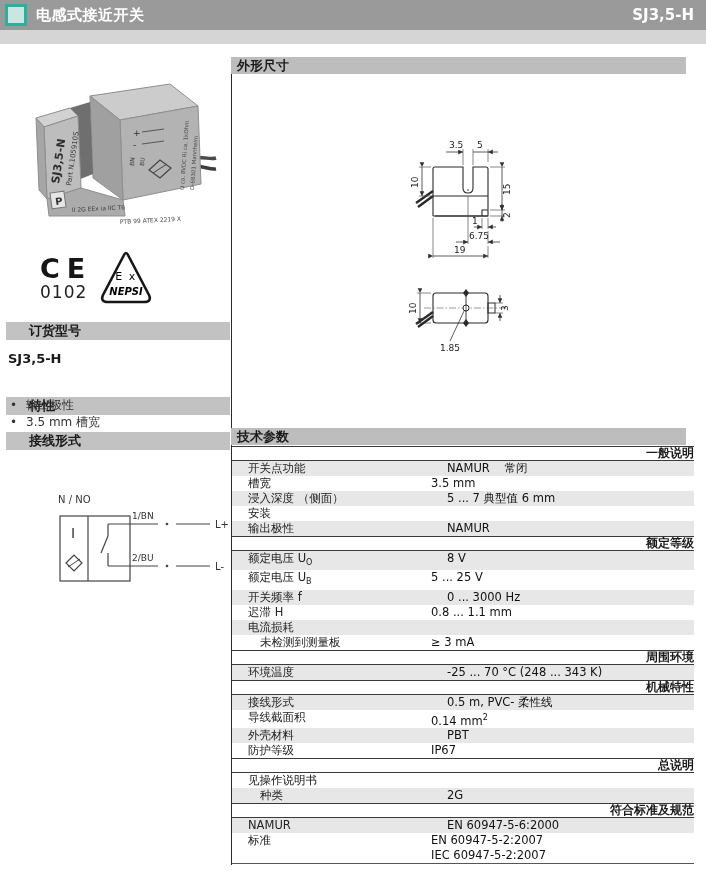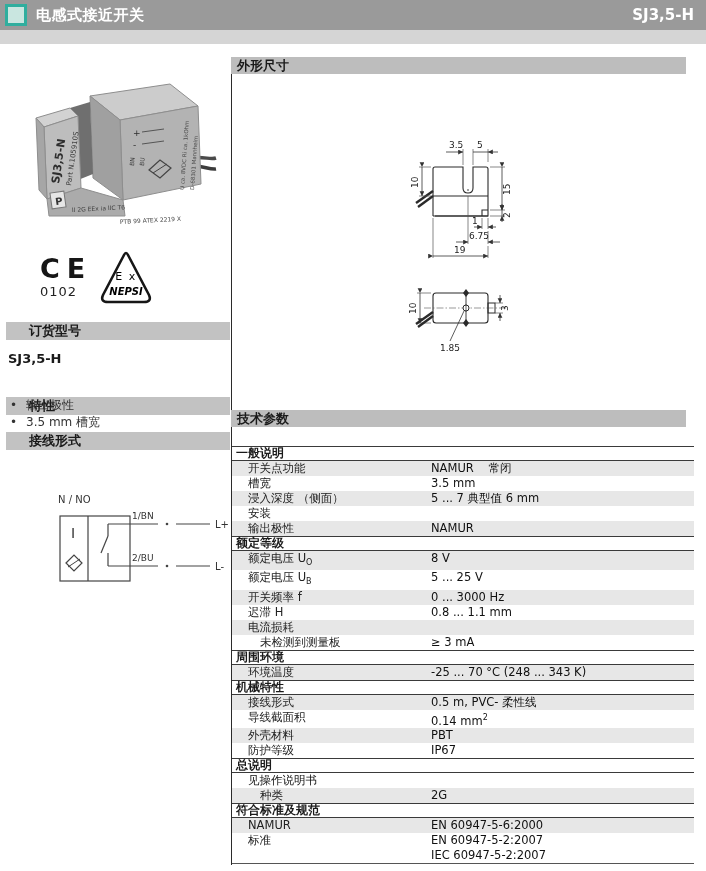--- a/index.html
+++ b/index.html
@@ -16,32 +16,32 @@
   .model{position:absolute;top:6px;right:12px;font-size:15px;font-weight:bold;color:#ffffff;}
   
   .secbar{position:absolute;left:6px;width:224px;height:18px;background:#c2c2c2;
     font-weight:bold;font-size:13px;line-height:18px;padding-left:23px;box-sizing:border-box;}
   .ordermodel{position:absolute;left:8px;top:351px;font-size:13px;font-weight:bold;}
   .features{position:absolute;left:10px;top:397px;font-size:12px;color:#333;}
   .features .f-item{display:flex;line-height:16px;margin-bottom:1px;}
   .features .f-bullet{width:16px;color:#333;}
   .ce-wrap{position:absolute;left:40px;top:255px;}
   .ce-mark{font-size:27px;font-weight:bold;letter-spacing:7px;line-height:28px;color:#161616;}
-  .ce-num{font-size:13px;color:#222;letter-spacing:1px;line-height:18px;}
+  .ce-num{font-size:17px;color:#222;letter-spacing:1px;line-height:18px;}
   .nepsi{position:absolute;left:97px;top:249px;}
   
   .r-bar{position:absolute;left:231px;width:455px;height:17px;background:#bdbdbd;
     font-weight:bold;font-size:13px;line-height:17px;padding-left:6px;box-sizing:border-box;}
   .vline{position:absolute;left:231px;top:74px;width:1px;height:791px;background:#2b2b2b;}
   
   .tech-table{position:absolute;left:232px;top:446px;width:462px;border-bottom:1px solid #555;}
   .t-sec{font-weight:bold;font-size:12px;height:13px;line-height:13px;
-    border-top:1px solid #3a3a3a;border-bottom:1px solid #3a3a3a;padding-left:4px;}
+    border-top:1px solid #3a3a3a;border-bottom:1px solid #3a3a3a;padding-left:4px;text-align:right;}
   .t-row{display:flex;font-size:11.5px;min-height:15px;line-height:15px;padding-left:16px;}
-  .t-row.shaded{background:#e7e7e7;}
+  .t-row.shaded{background:#e7e7e7;gap:16px;}
   .t-row.indent{padding-left:28px;}
   .t-row.indent .t-label{width:171px;}
   .t-label{width:183px;flex:none;color:#222;}
   .t-vwrap{display:flex;flex-direction:column;}
   .t-val{white-space:pre-wrap;color:#111;}
   sub,sup{font-size:8px;}
   
   svg text{font-family:"DejaVu Sans","Liberation Sans",sans-serif;}
   .dim-t{font-size:9px;fill:#222;}
   .wire-t{font-size:10px;fill:#333;}
@@ -232,21 +232,21 @@
   <line x1="22" y1="8" x2="22" y2="38" stroke="#333" stroke-width="0.8" marker-start="url(#ma)" marker-end="url(#ma)"></line>
   <text transform="translate(18,29) rotate(-90)" class="dim-t">10</text>
 
   <line x1="35" y1="27" x2="18" y2="39" stroke="#2a2a2a" stroke-width="2.4"></line>
   <line x1="35" y1="31" x2="20" y2="42" stroke="#2a2a2a" stroke-width="2.4"></line>
 
   <line x1="66" y1="26" x2="52" y2="56" stroke="#333" stroke-width="0.8"></line>
   <text x="42" y="66" class="dim-t">1.85</text>
 </svg>
 
-<div class="r-bar" style="top:410px">技术参数</div>
+<div class="r-bar" style="top:428px">技术参数</div>
 <div class="tech-table" id="tech-table">
     <div class="t-sec">一般说明</div>
     <div class="t-row shaded">
       <span class="t-label"><span>开关点功能</span></span>
       <span class="t-vwrap">
         <span class="t-val"><span>NAMUR    常闭</span></span>
       </span>
     </div>
     <div class="t-row">
       <span class="t-label"><span>槽宽</span></span>

